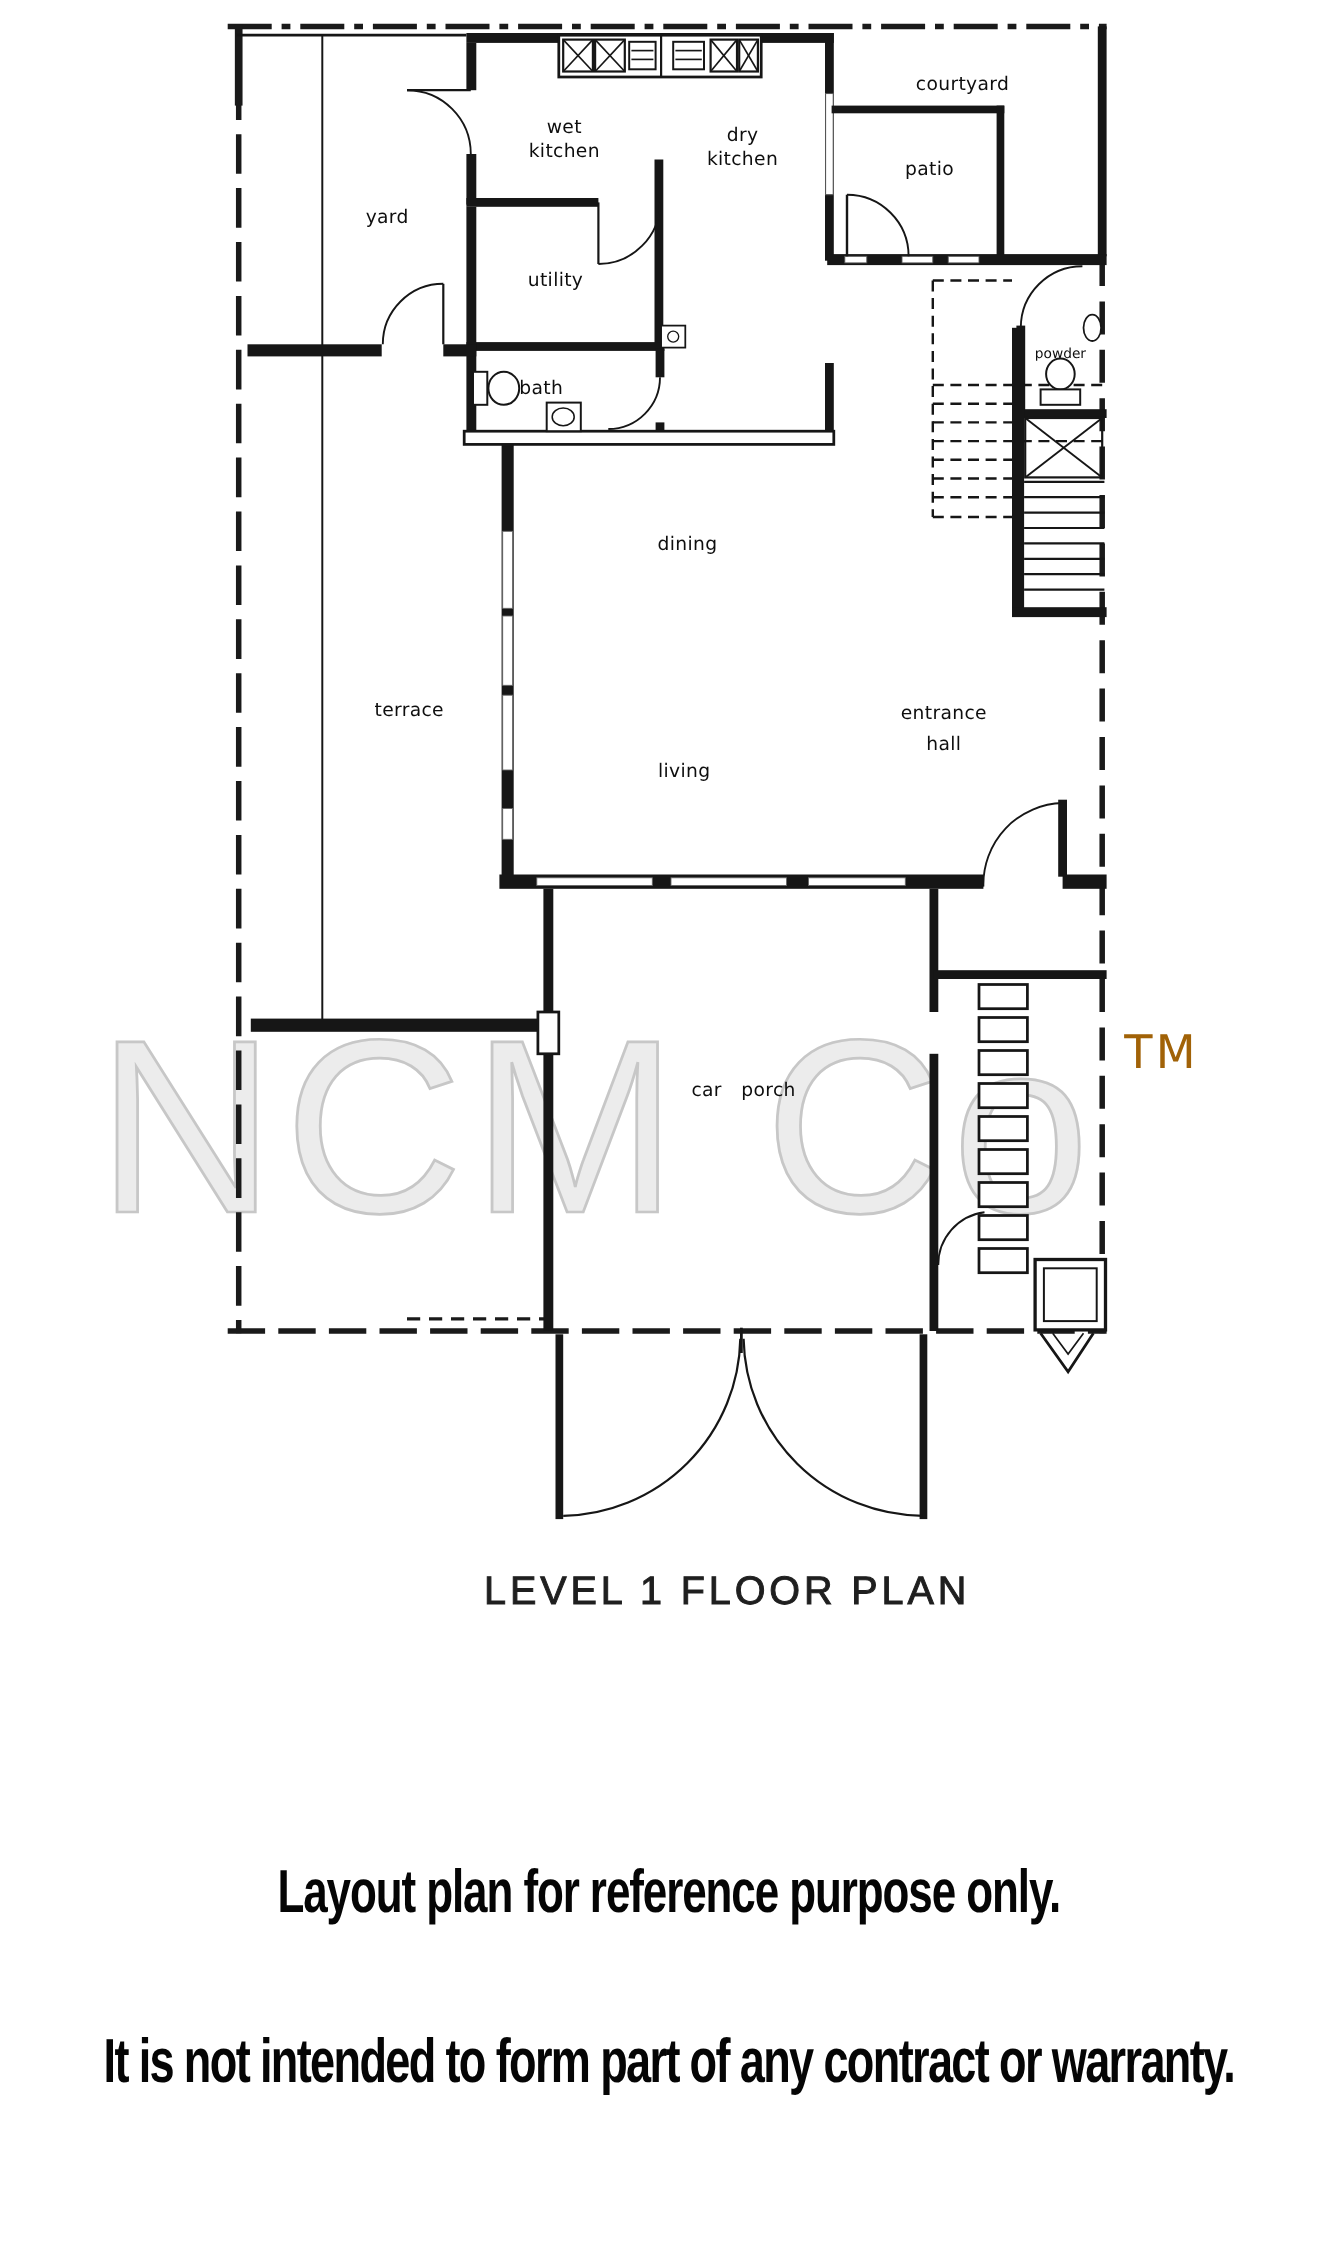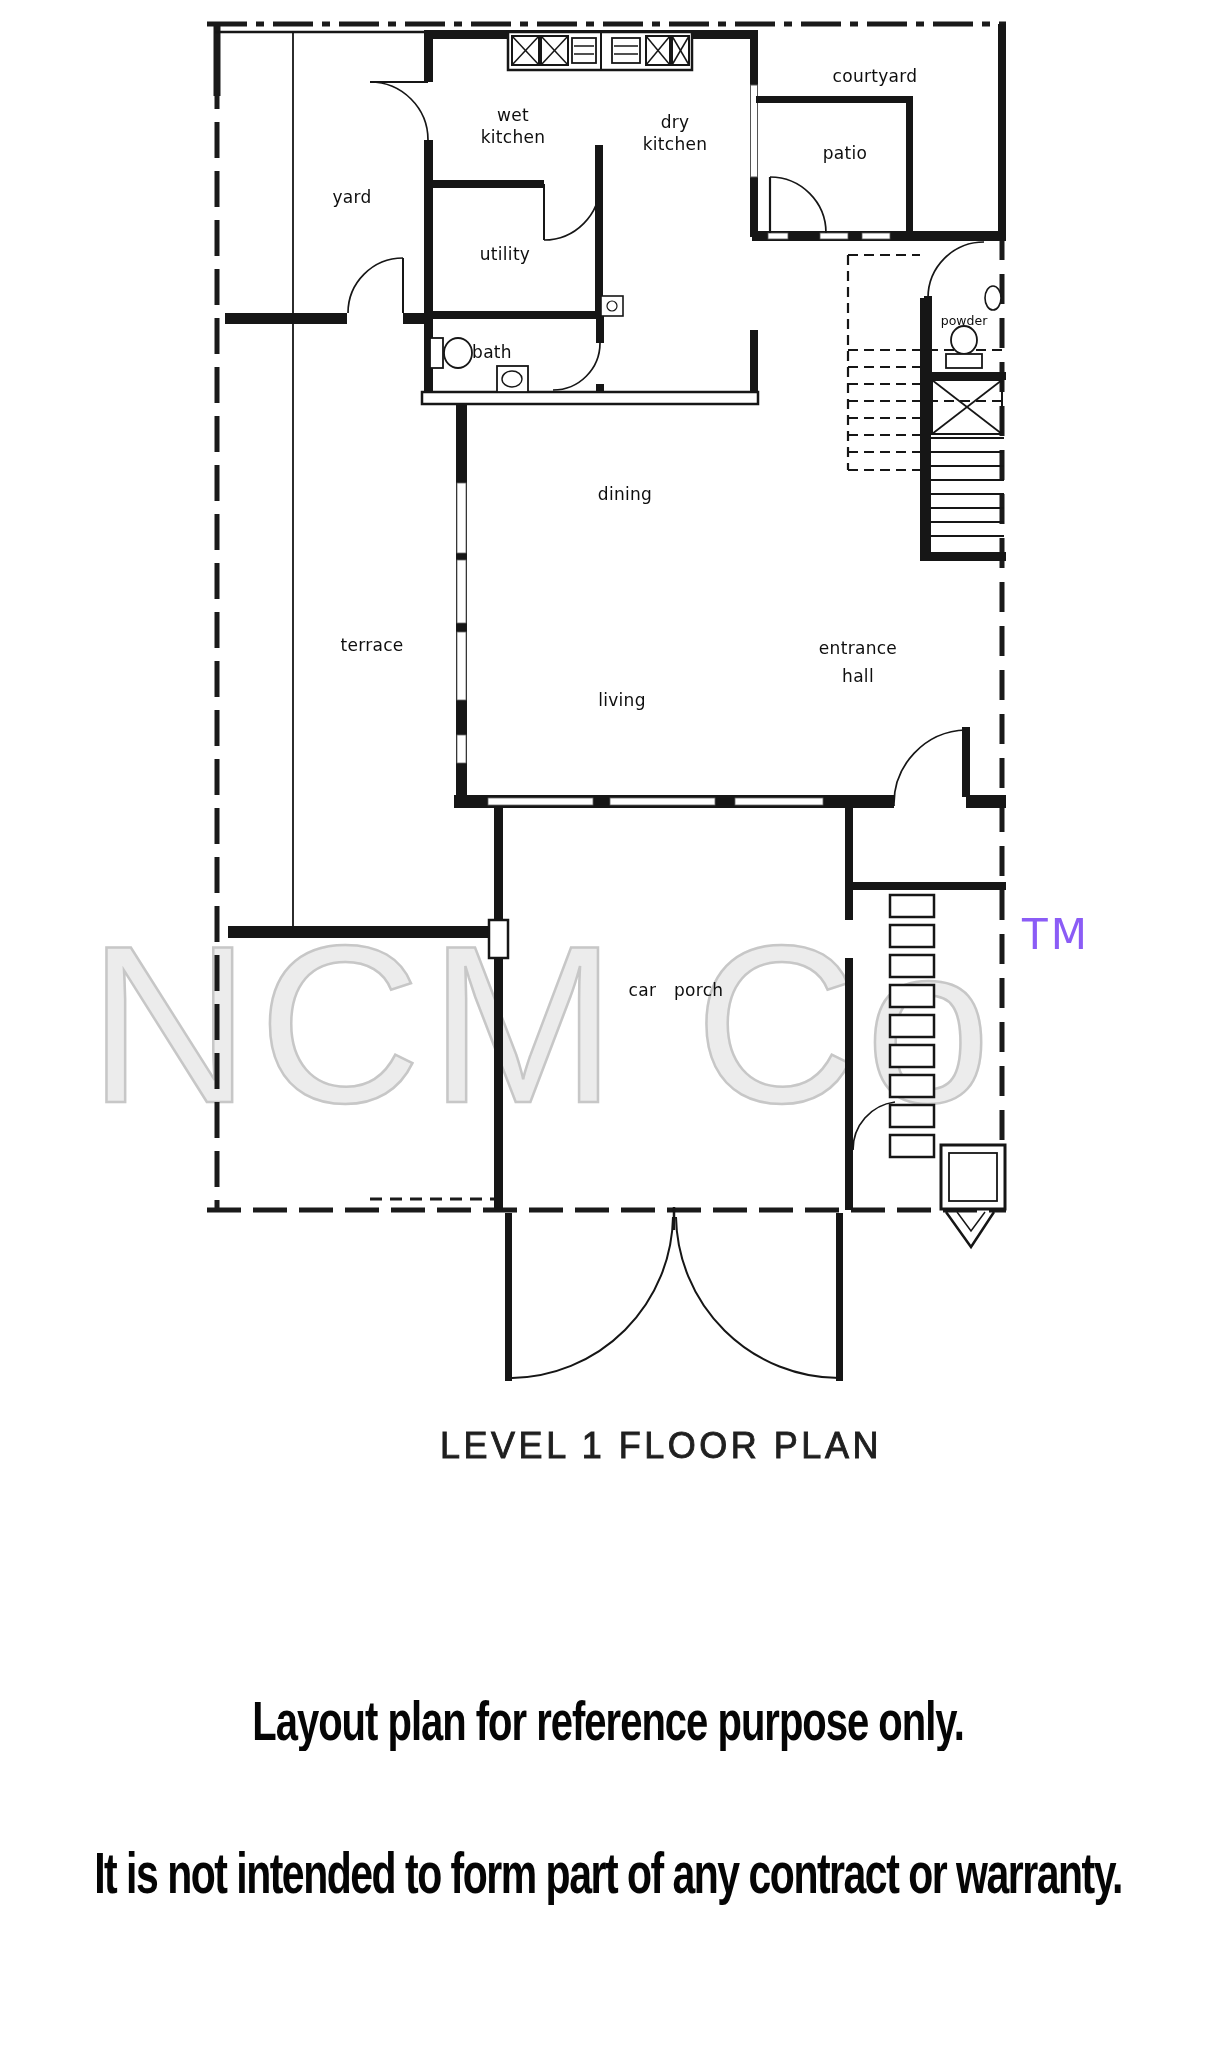--- a/index.html
+++ b/index.html
@@ -11,22 +11,22 @@
   .rl-sm{font-family:"DejaVu Sans",sans-serif;font-size:12.5px;fill:#0e0e0e;
       text-anchor:middle;}
   .wide{word-spacing:12px;}
   #plan-title{font-family:"Liberation Sans",sans-serif;font-size:36px;
       letter-spacing:3.5px;fill:#1f1f1f;stroke:#1f1f1f;stroke-width:.9;
       text-anchor:middle;}
   .watermark{position:absolute;left:88px;top:912px;
       font-family:Liberation Sans, sans-serif;font-size:225px;line-height:1;
       letter-spacing:8px;color:#ececec;-webkit-text-stroke:2.5px #c7c7c7;
       white-space:nowrap;z-index:0;}
-  .watermark-tm{position:absolute;left:1022px;top:910px;
-      font-family:"DejaVu Sans",sans-serif;font-size:42px;color:#8b5cf6;
+  .watermark-tm{position:absolute;left:1022px;top:932px;
+      font-family:"DejaVu Sans",sans-serif;font-size:42px;color:#a16207;
       letter-spacing:3px;z-index:0;}
   .disclaimer{position:absolute;width:1216px;text-align:center;
       font-family:"Liberation Sans",sans-serif;font-weight:700;color:#050505;
       transform:scaleY(1.38);transform-origin:top center;white-space:nowrap;}
   #disclaimer-1{top:1690px;font-size:40px;letter-spacing:-1px;}
   #disclaimer-2{top:1842px;font-size:41px;letter-spacing:-1.5px;}
 </style>
 </head>
 <body>
 

